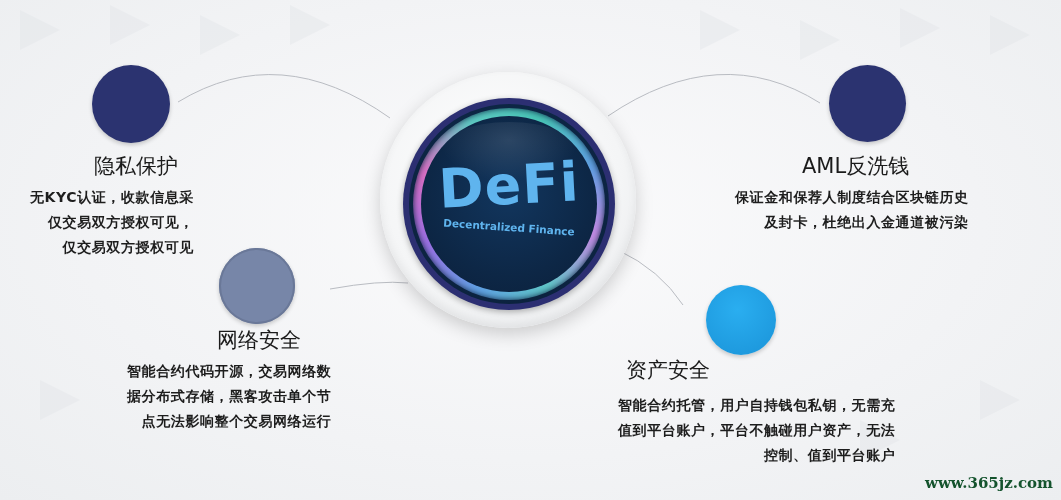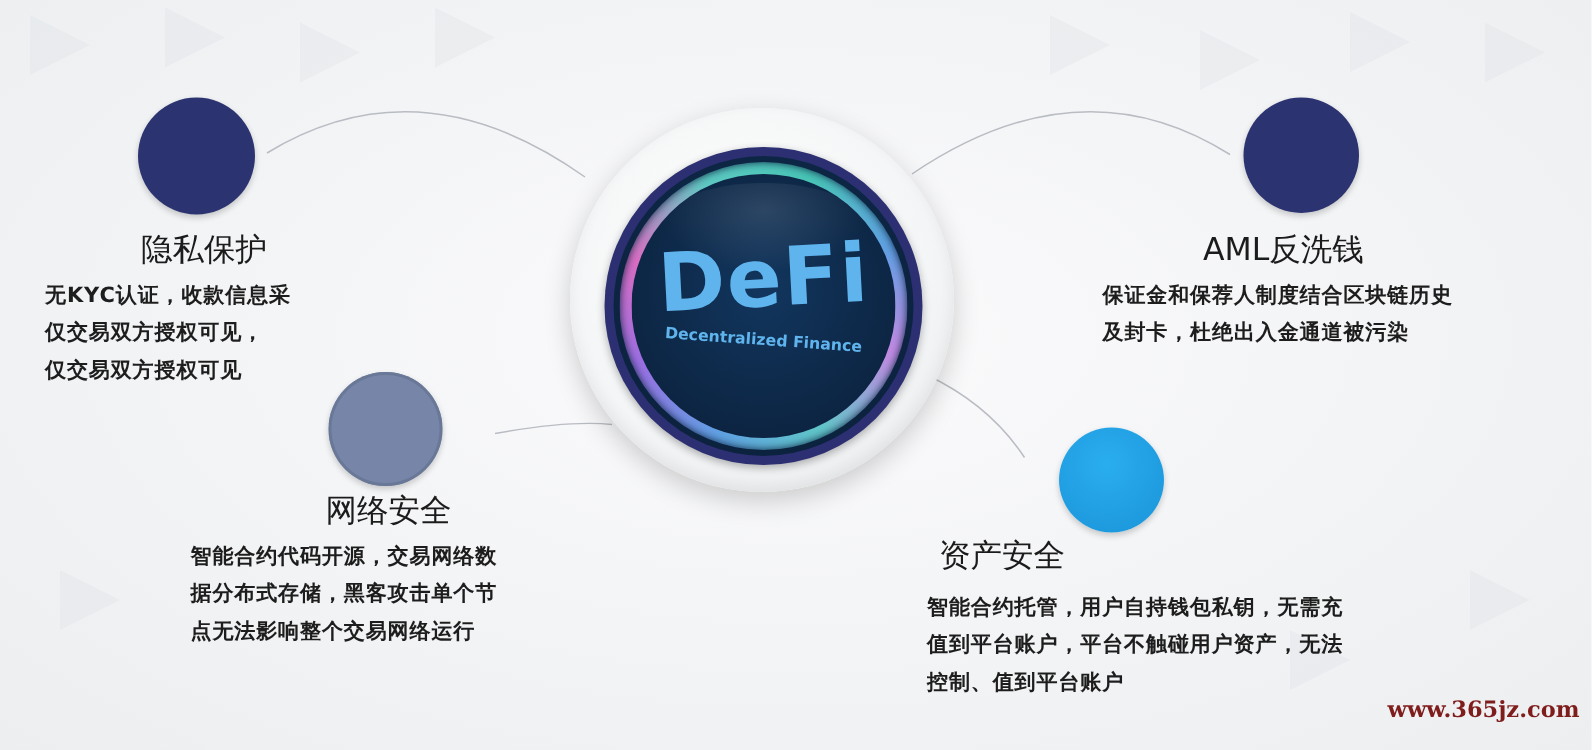--- a/index.html
+++ b/index.html
@@ -44,25 +44,25 @@
     font-family: "DejaVu Sans", sans-serif; font-weight: bold; font-size: 54px; letter-spacing: 1px;
     color: #5fb4ee; transform: rotate(-3deg);
   }
   .defi-subtitle {
     position: absolute; left: 0; right: 0; top: 117px; text-align: center;
     font-family: "DejaVu Sans", sans-serif; font-weight: bold; font-size: 10.5px;
     color: #5fb4ee; transform: rotate(4deg);
   }
   .feature-dot { position: absolute; border-radius: 50%; box-shadow: 0 2px 4px rgba(0,0,0,.2); }
   .feature-title { position: absolute; font-size: 21px; color: #1b1b1b; white-space: nowrap; }
-  .feature-desc { position: absolute; font-size: 14px; line-height: 25px; color: #1d1d1d; font-weight: bold; }
+  .feature-desc { position: absolute; font-size: 14px; line-height: 25px; color: #1d1d1d; font-weight: bold; text-align: right; }
   .feature-desc div { white-space: nowrap; letter-spacing: 0.6px; }
   .watermark {
-    position: absolute; right: 8px; bottom: 18px; font-family: "DejaVu Serif", serif; font-size: 15px;
-    color: #7f1d1d; font-weight: bold;
+    position: absolute; right: 8px; bottom: 8px; font-family: "DejaVu Serif", serif; font-size: 15px;
+    color: #14532d; font-weight: bold;
   }
 </style>
 </head>
 <body>
 
 <svg class="bg-pattern" viewBox="0 0 1061 500" preserveAspectRatio="none">
   <g fill="#dfe2e6">
     <polygon points="20,10 60,30 20,50"></polygon>
       <polygon points="110,5 150,25 110,45"></polygon>
     <polygon points="200,15 240,35 200,55"></polygon>

